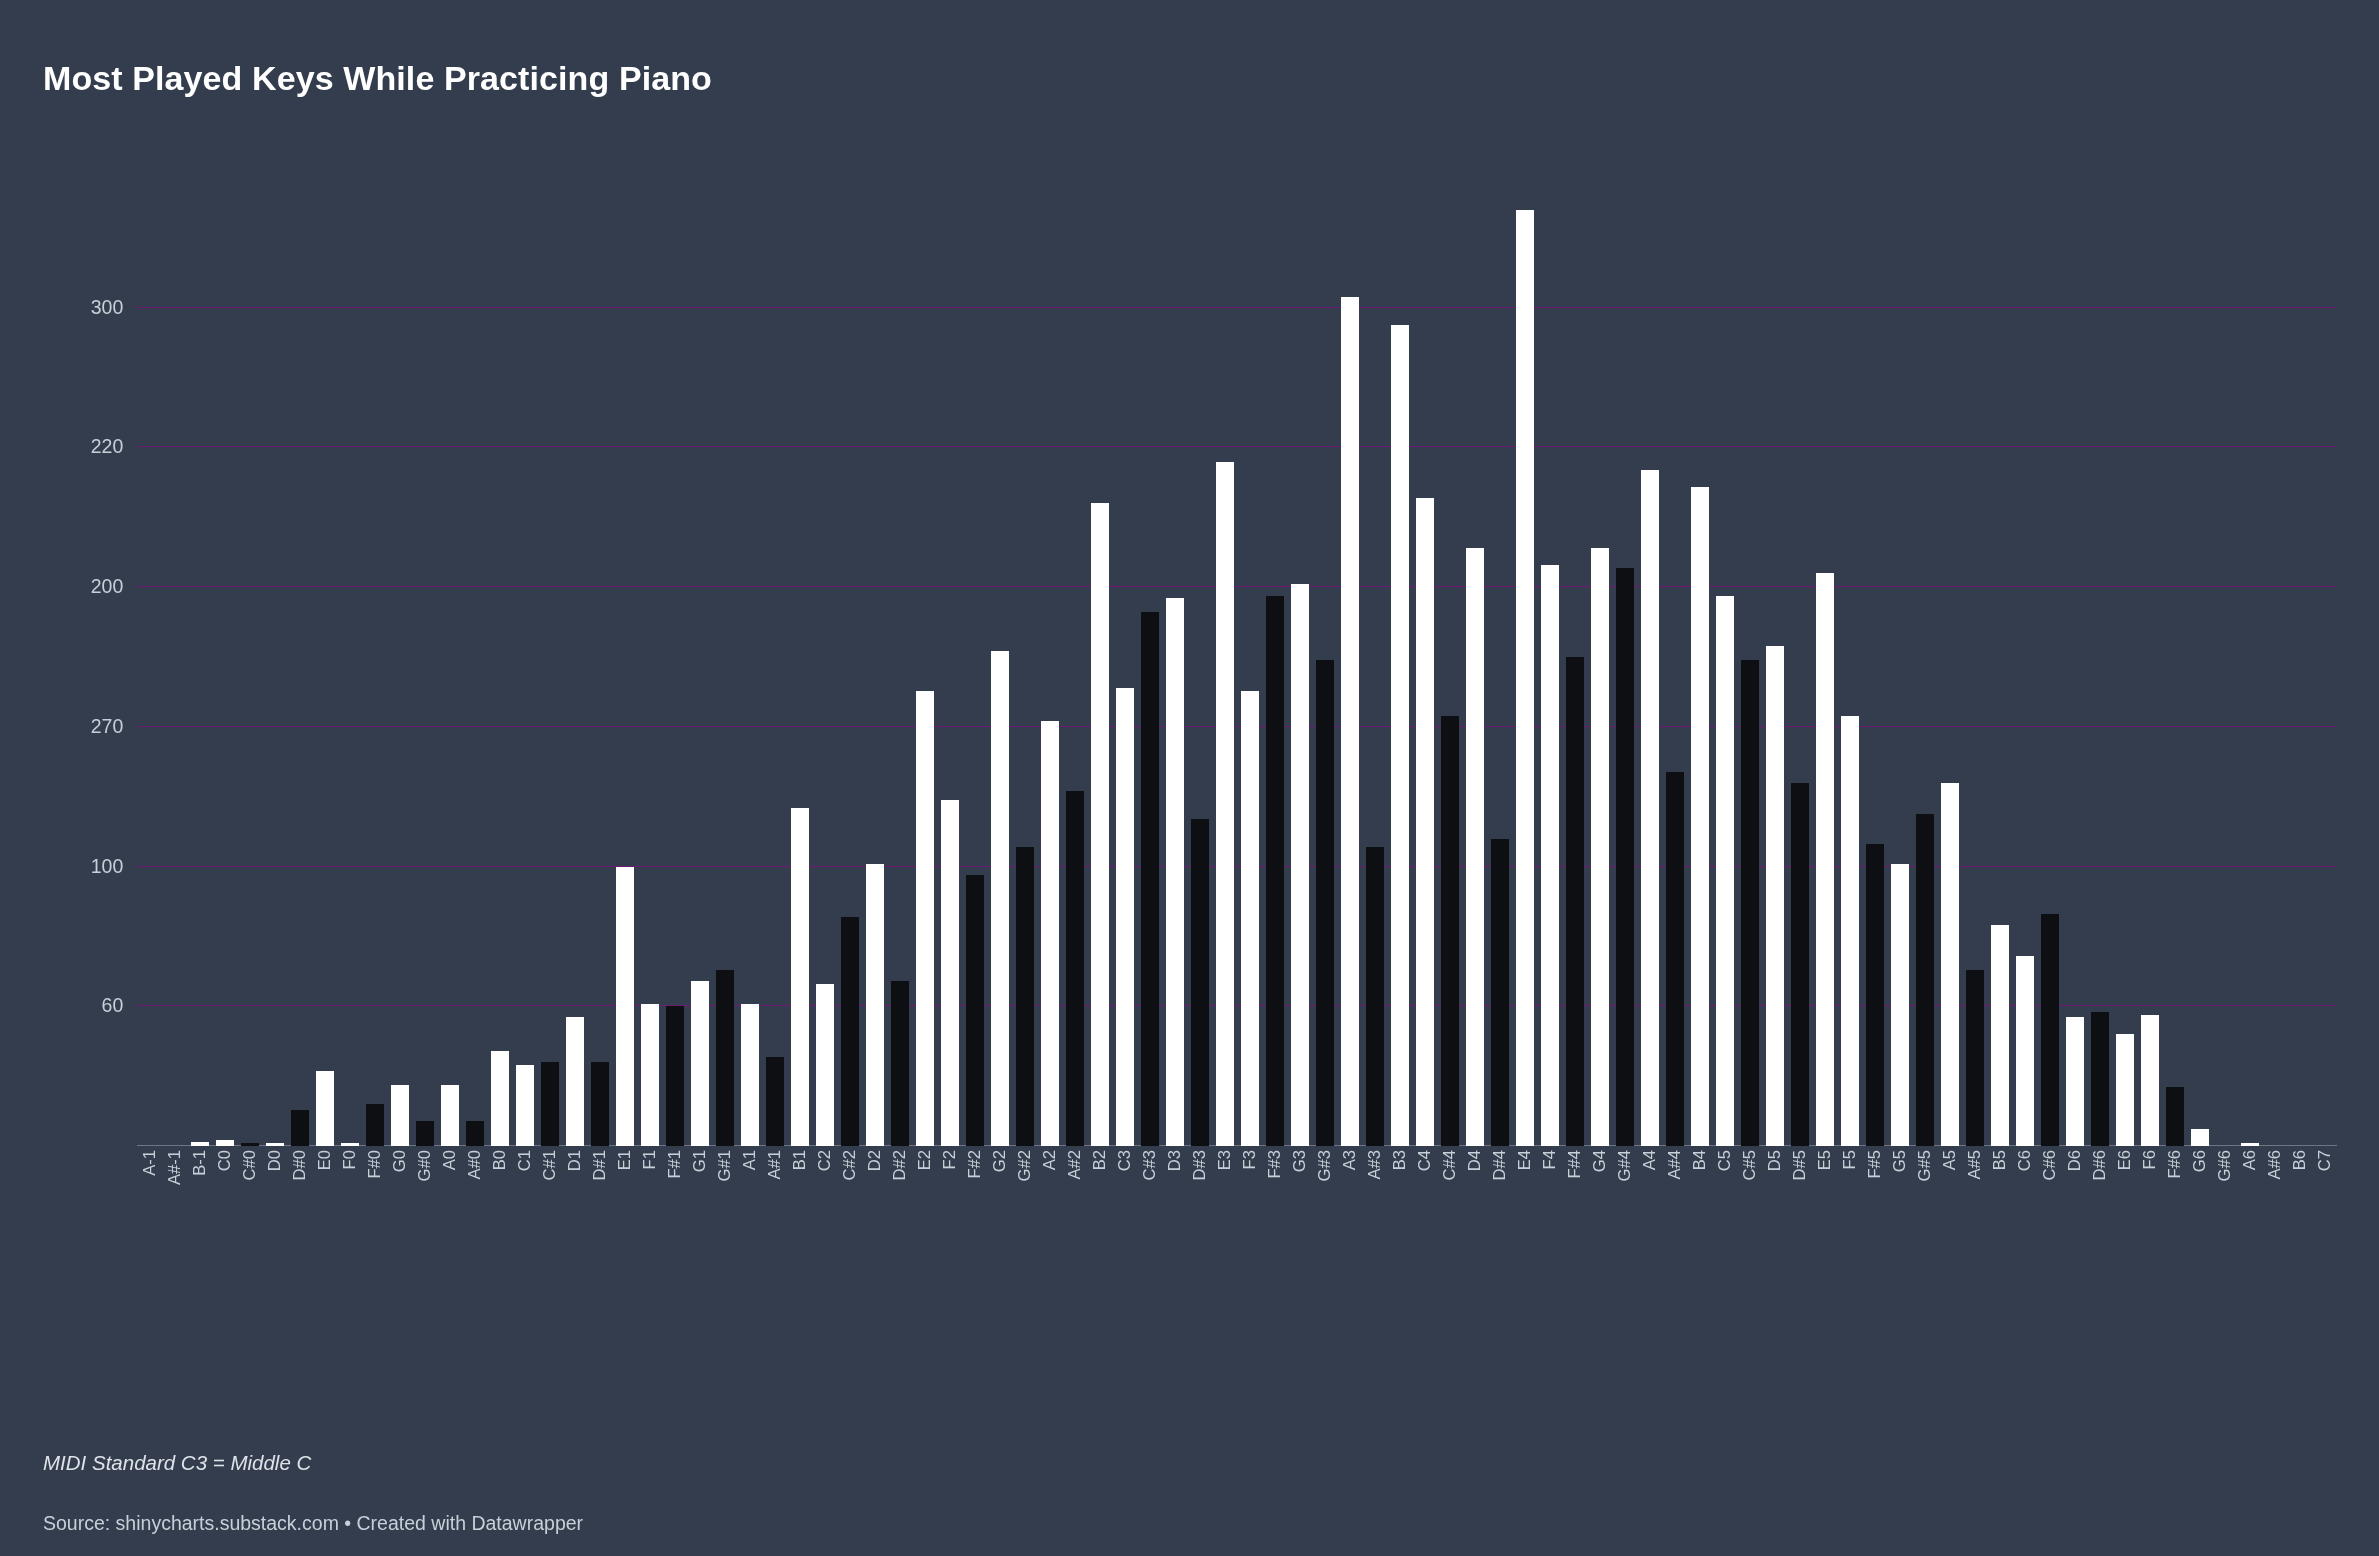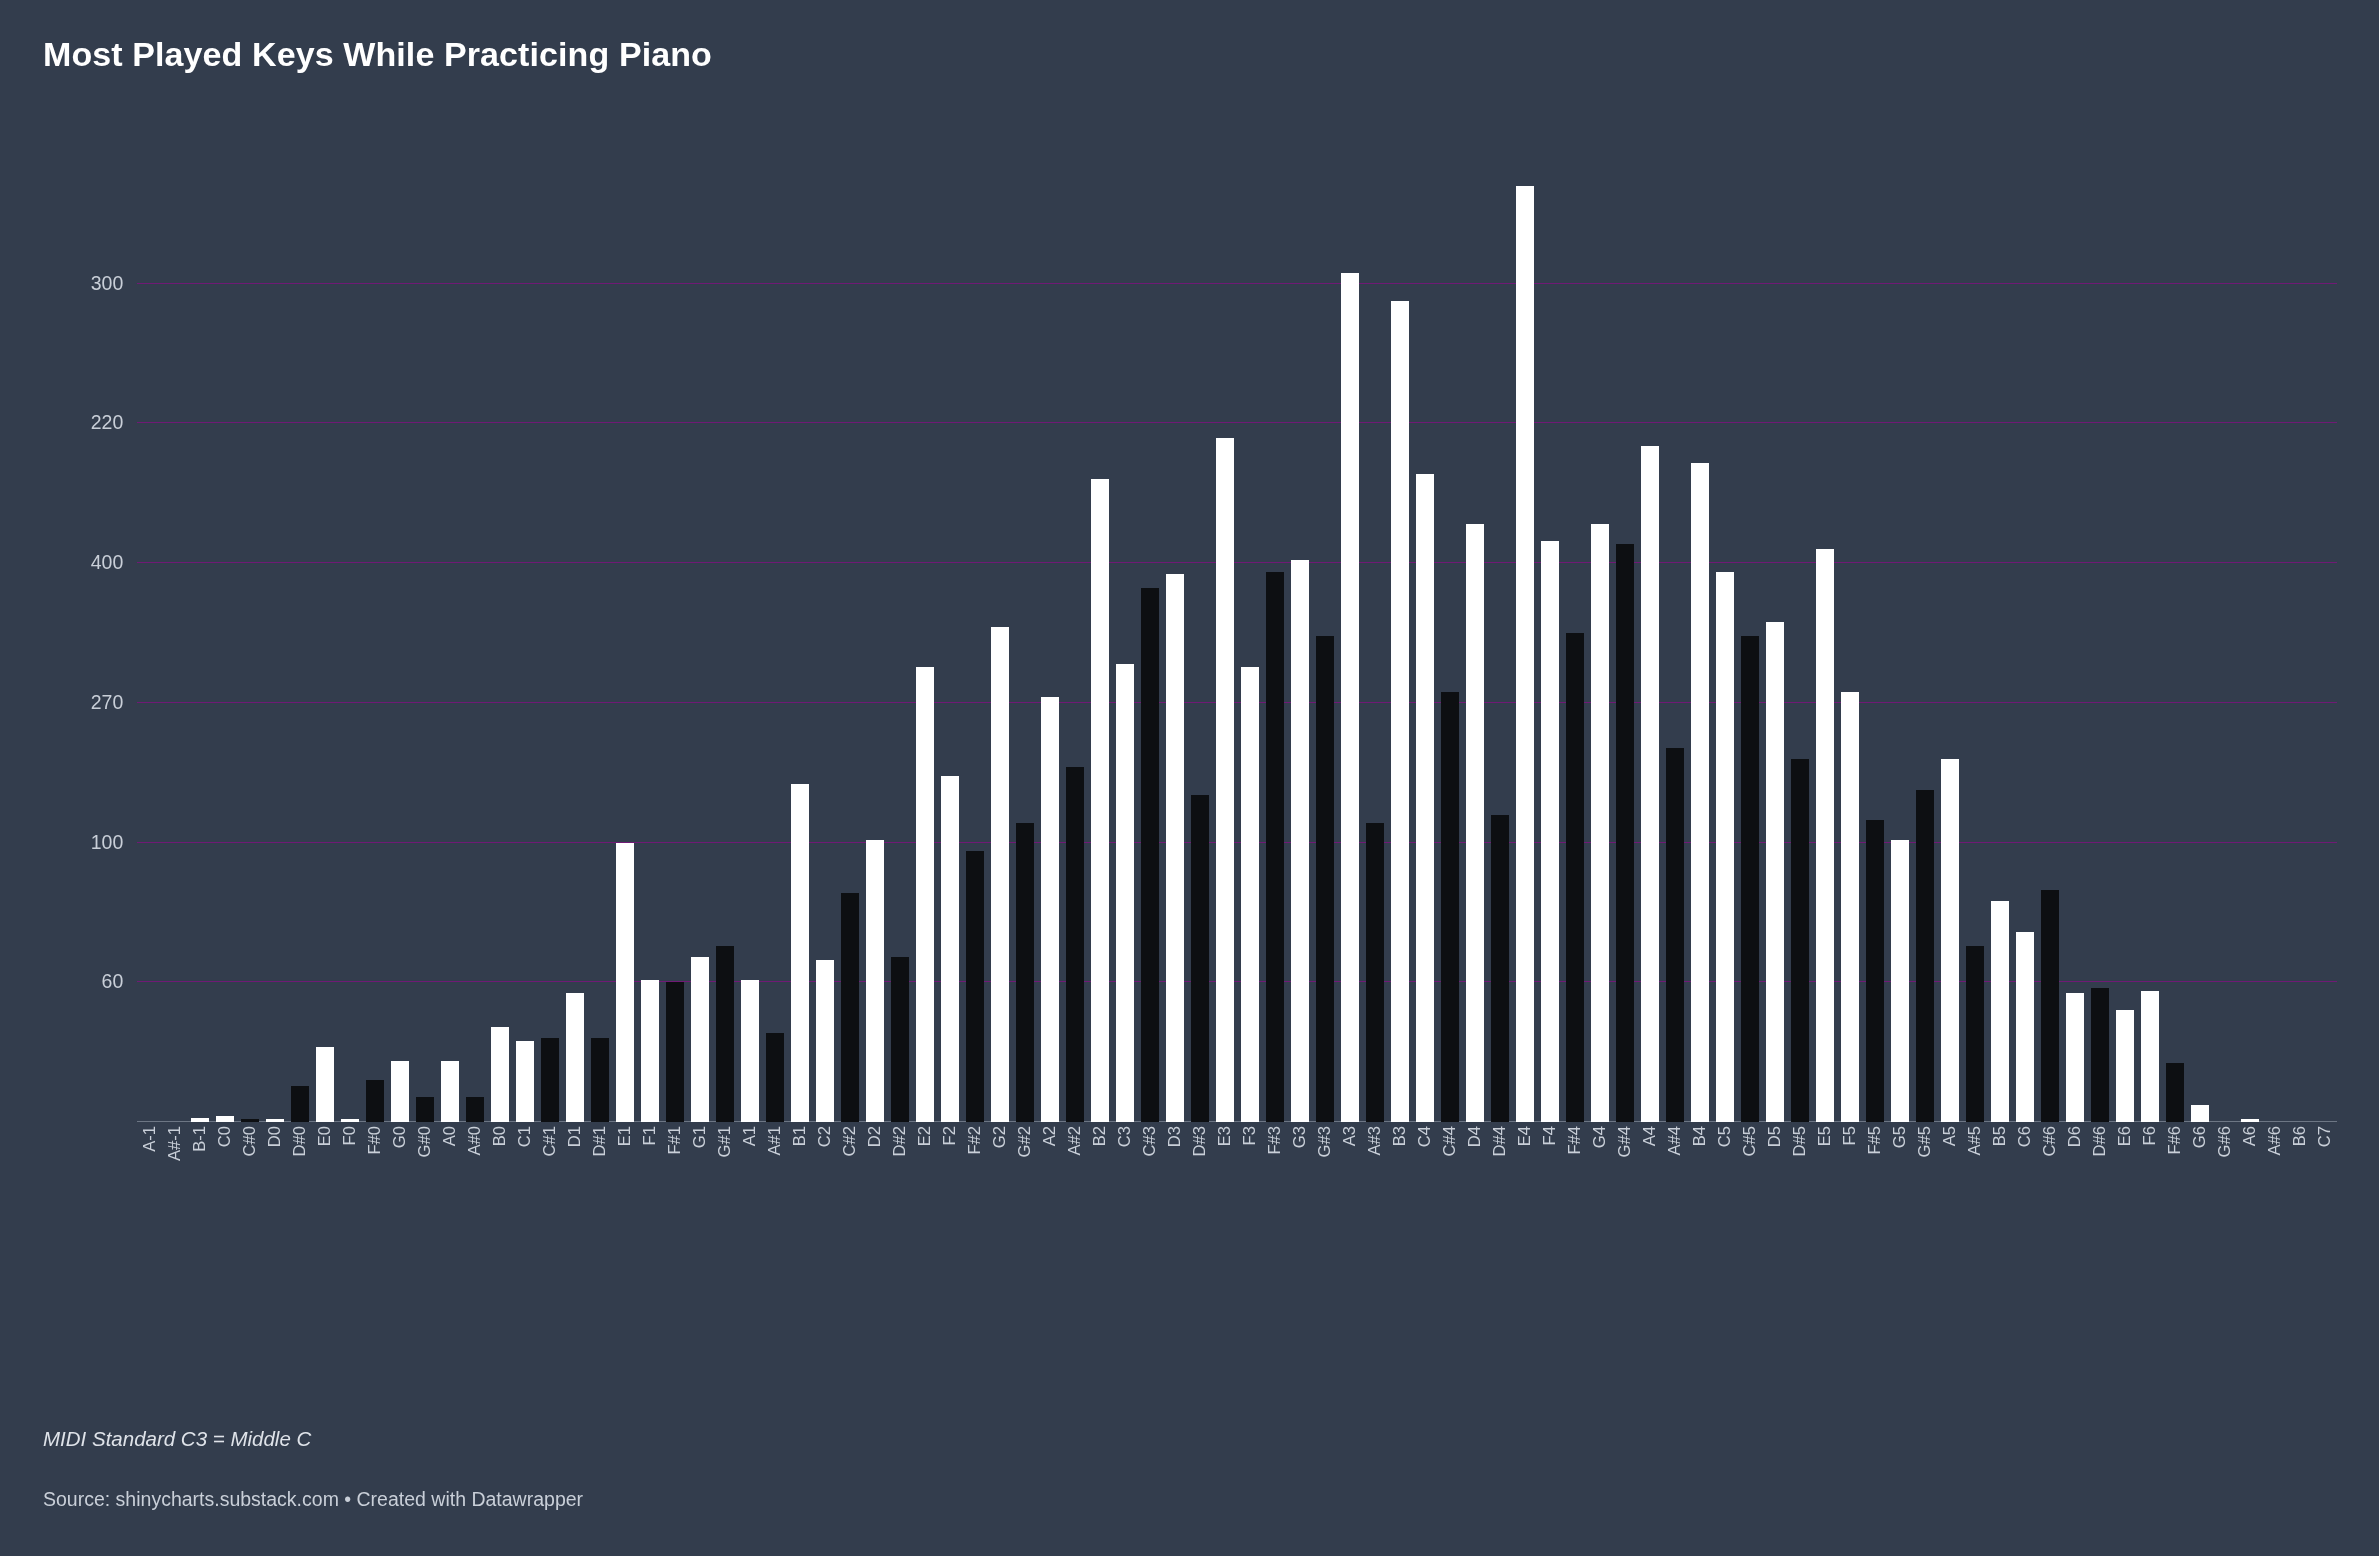--- a/index.html
+++ b/index.html
@@ -16,20 +16,21 @@
   }
   .page {
     position: relative;
     width: 2380px;
     height: 1556px;
     box-sizing: border-box;
     padding: 0;
   }
   .header {
     padding: 35px 43px 0 43px;
+    margin-top: 24px;
   }
   .chart-title {
     font-size: 34px;
     font-weight: bold;
     letter-spacing: 0.1px;
     margin: 0 0 0 0;
     color: #ffffff;
   }
   .chart-subtitle {
     font-size: 21.5px;
@@ -148,21 +149,21 @@
           <div class="gridline" style="bottom: 14.7059%;">
             <span class="ytick">60</span>
           </div>
           <div class="gridline" style="bottom: 29.4118%;">
             <span class="ytick">100</span>
           </div>
           <div class="gridline" style="bottom: 44.1176%;">
             <span class="ytick">270</span>
           </div>
           <div class="gridline" style="bottom: 58.8235%;">
-            <span class="ytick">400</span>
+            <span class="ytick">200</span>
           </div>
           <div class="gridline" style="bottom: 73.5294%;">
             <span class="ytick">220</span>
           </div>
           <div class="gridline" style="bottom: 88.2353%;">
             <span class="ytick">300</span>
           </div>
           <div class="gridline baseline" style="bottom: 0%;"></div>
         </div>
       <div class="bars" id="bars">

